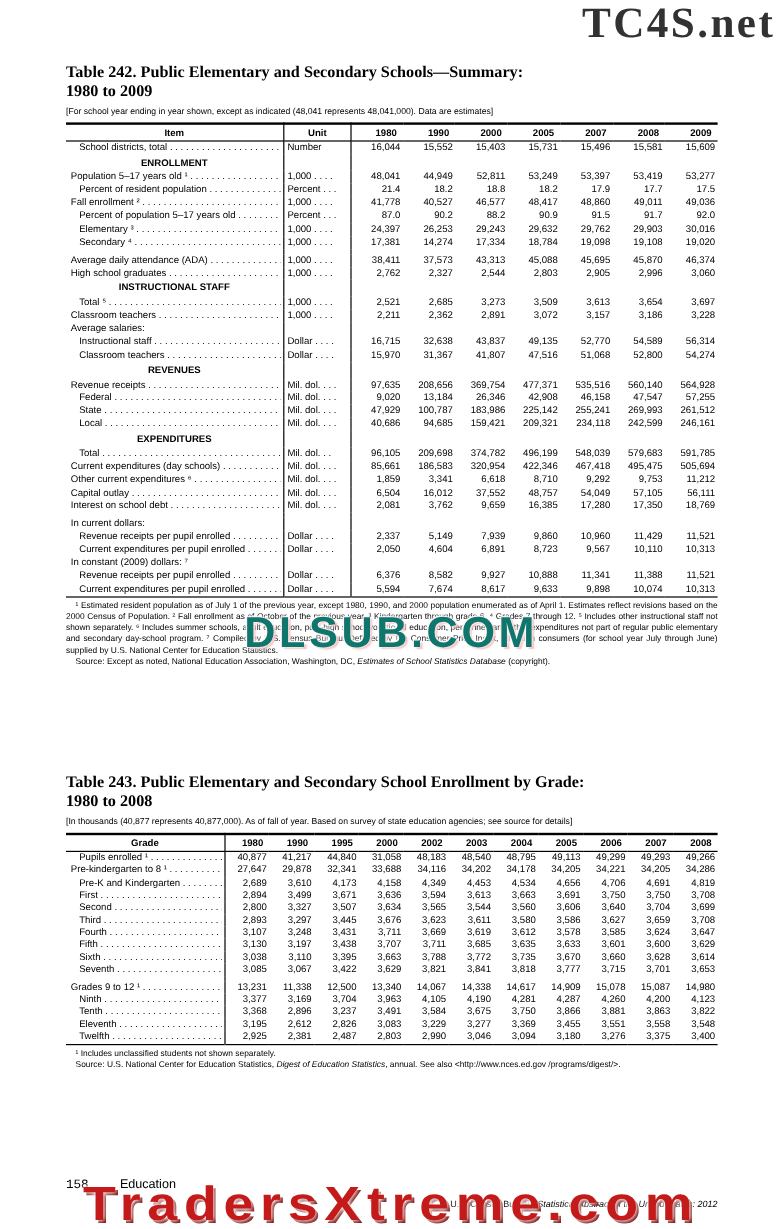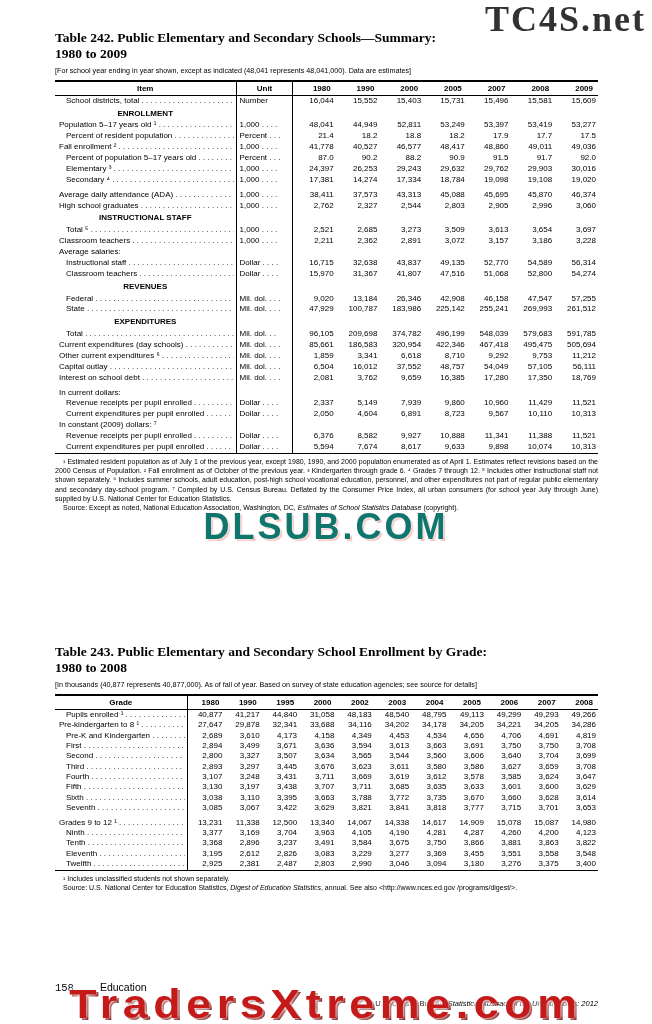--- a/index.html
+++ b/index.html
@@ -28,21 +28,21 @@
   }
   .wm-bottom {
     top: 982px; left: 0; right: 0; text-align: center;
     font-weight: 800; font-size: 40px; letter-spacing: 5px;
     color: #c41a1a;
     transform: scaleX(1.12);
     text-shadow: 0 0 3px #fff, 0 0 6px #fff, 2px 2px 0 #7d0d0d;
   }
 
   
-  .block-242 { position: absolute; top: 30px; left: 55px; width: 543px; }
+  .block-242 { position: absolute; top: 52px; left: 55px; width: 543px; }
   .block-243 { position: absolute; top: 644px; left: 55px; width: 543px; }
 
   .tbl-title {
     font-family: "Liberation Serif", serif;
     font-weight: 700; font-size: 13.5px; line-height: 1.2;
     margin: 0 0 4px 0;
   }
   .note { font-size: 7.2px; line-height: 1.3; margin: 0 0 4px 0; }
   .block-243 .note { max-width: 505px; }
 
@@ -349,20 +349,33 @@
             <td class="c-unit"></td>
             <td class="c-val"></td>
             <td class="c-val"></td>
             <td class="c-val"></td>
             <td class="c-val"></td>
             <td class="c-val"></td>
             <td class="c-val"></td>
             <td class="c-val"></td>
           </tr>
           <tr>
+            <td class="c-item ind0">
+              <div class="lblwrap leader">Revenue receipts</div>
+            </td>
+            <td class="c-unit">Mil. dol. . . .</td>
+            <td class="c-val">97,635</td>
+            <td class="c-val">208,656</td>
+            <td class="c-val">369,754</td>
+            <td class="c-val">477,371</td>
+            <td class="c-val">535,516</td>
+            <td class="c-val">560,140</td>
+            <td class="c-val">564,928</td>
+          </tr>
+          <tr>
             <td class="c-item ind1">
               <div class="lblwrap leader">Federal</div>
             </td>
             <td class="c-unit">Mil. dol. . . .</td>
             <td class="c-val">9,020</td>
             <td class="c-val">13,184</td>
             <td class="c-val">26,346</td>
             <td class="c-val">42,908</td>
             <td class="c-val">46,158</td>
             <td class="c-val">47,547</td>
@@ -373,20 +386,33 @@
               <div class="lblwrap leader">State</div>
             </td>
             <td class="c-unit">Mil. dol. . . .</td>
             <td class="c-val">47,929</td>
             <td class="c-val">100,787</td>
             <td class="c-val">183,986</td>
             <td class="c-val">225,142</td>
             <td class="c-val">255,241</td>
             <td class="c-val">269,993</td>
             <td class="c-val">261,512</td>
+          </tr>
+          <tr>
+            <td class="c-item ind1">
+              <div class="lblwrap leader">Local</div>
+            </td>
+            <td class="c-unit">Mil. dol. . . .</td>
+            <td class="c-val">40,686</td>
+            <td class="c-val">94,685</td>
+            <td class="c-val">159,421</td>
+            <td class="c-val">209,321</td>
+            <td class="c-val">234,118</td>
+            <td class="c-val">242,599</td>
+            <td class="c-val">246,161</td>
           </tr>
           <tr>
             <td class="c-item ind0 sec">
               <div class="lblwrap">EXPENDITURES</div>
             </td>
             <td class="c-unit"></td>
             <td class="c-val"></td>
             <td class="c-val"></td>
             <td class="c-val"></td>
             <td class="c-val"></td>

